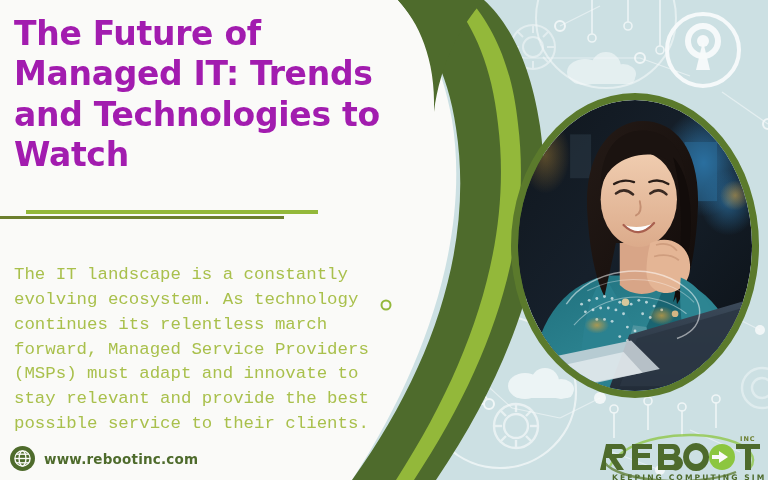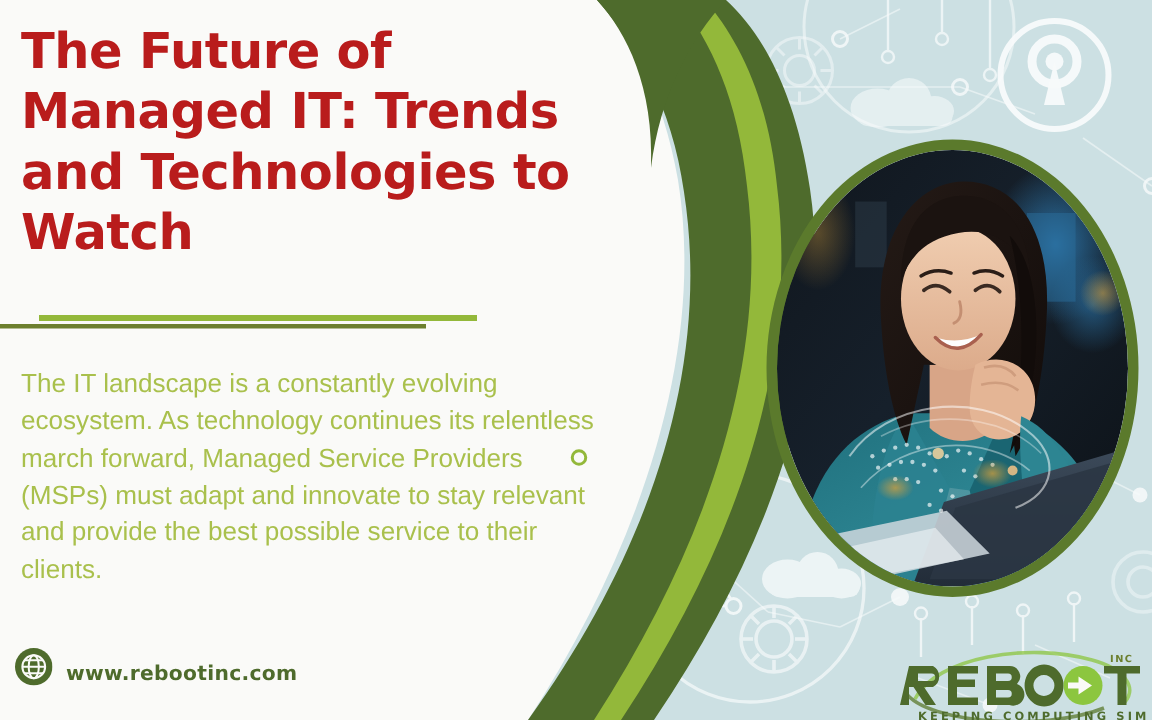--- a/index.html
+++ b/index.html
@@ -13,39 +13,39 @@
     background:#FAFAF8;
   }
   #bgsvg{position:absolute;left:0;top:0;width:768px;height:480px;}
 
   
   #text-col{
     position:absolute;left:14px;top:14px;width:390px;
   }
   #headline{
     font-size:33px;line-height:1.22;font-weight:bold;
-    color:#b91c1c;margin:0;letter-spacing:-0.3px;
+    color:#a21caf;margin:0;letter-spacing:-0.3px;
     font-family:"DejaVu Sans", sans-serif;
   }
   #divider{position:absolute;left:-14px;top:196px;width:404px;height:12px;}
   #divider .ln-top{
     position:absolute;left:26px;top:0;width:292px;height:4px;background:#93B83A;
   }
   #divider .ln-bot{
     position:absolute;left:0;top:6px;width:284px;height:3px;background:#6C7F2E;
   }
   #body-copy{
-    position:absolute;left:0;top:212px;width:386px;
+    position:absolute;left:0;top:232px;width:386px;
     font-size:17.4px;line-height:1.42;color:#A9C04C;
-    font-family:Liberation Sans, sans-serif;
+    font-family:Liberation Mono, monospace;
   }
 
   
   #site-footer{
-    position:absolute;left:10px;top:432px;display:flex;align-items:flex-end;gap:9px;
+    position:absolute;left:10px;top:446px;display:flex;align-items:center;gap:9px;
   }
   #globe-icon{width:25px;height:25px;display:block;}
   #site-url{
     font-size:13.5px;font-weight:bold;color:#4E6B2C;letter-spacing:0.2px;
     font-family:"DejaVu Sans", sans-serif;
   }
 
   
   #photo-wrap{
     position:absolute;left:511px;top:93px;width:248px;height:305px;

